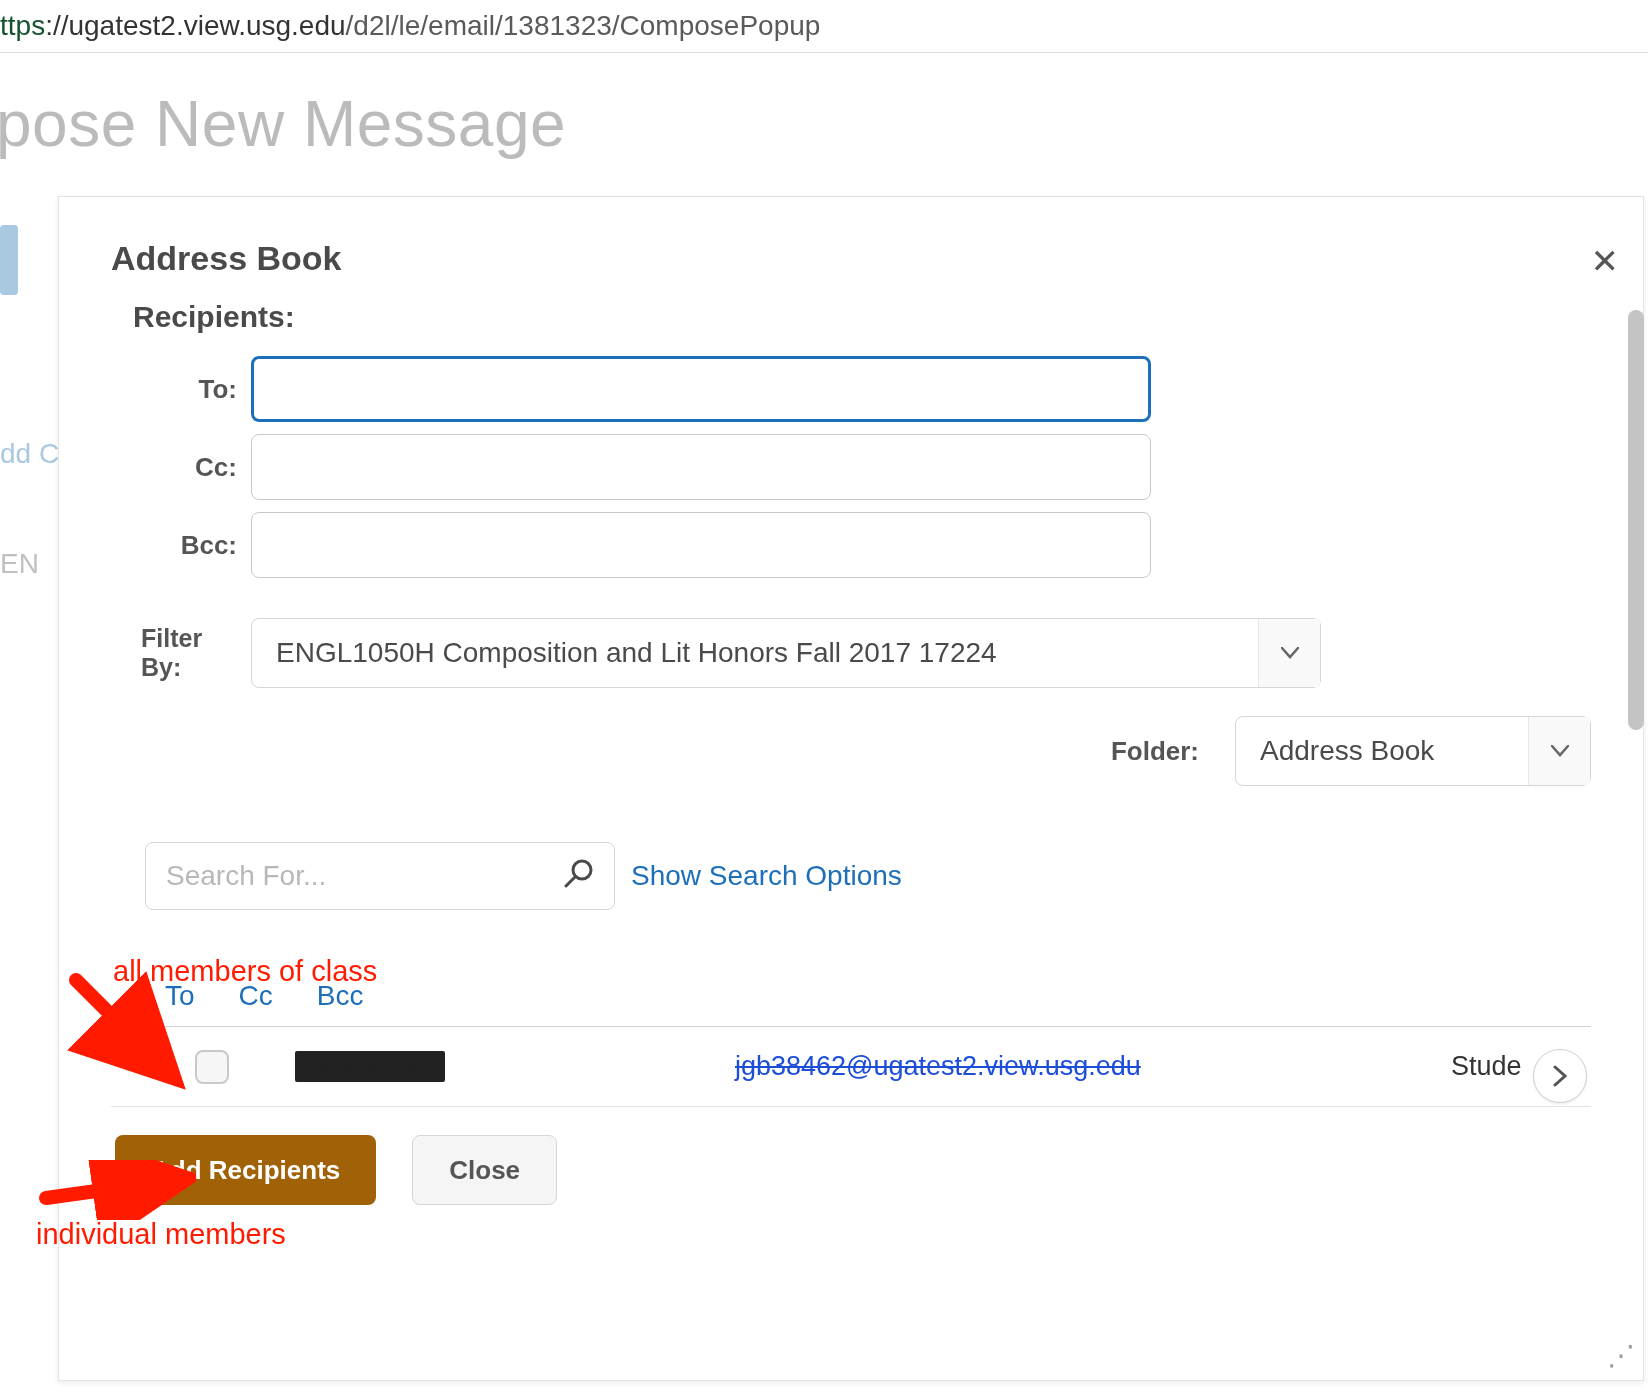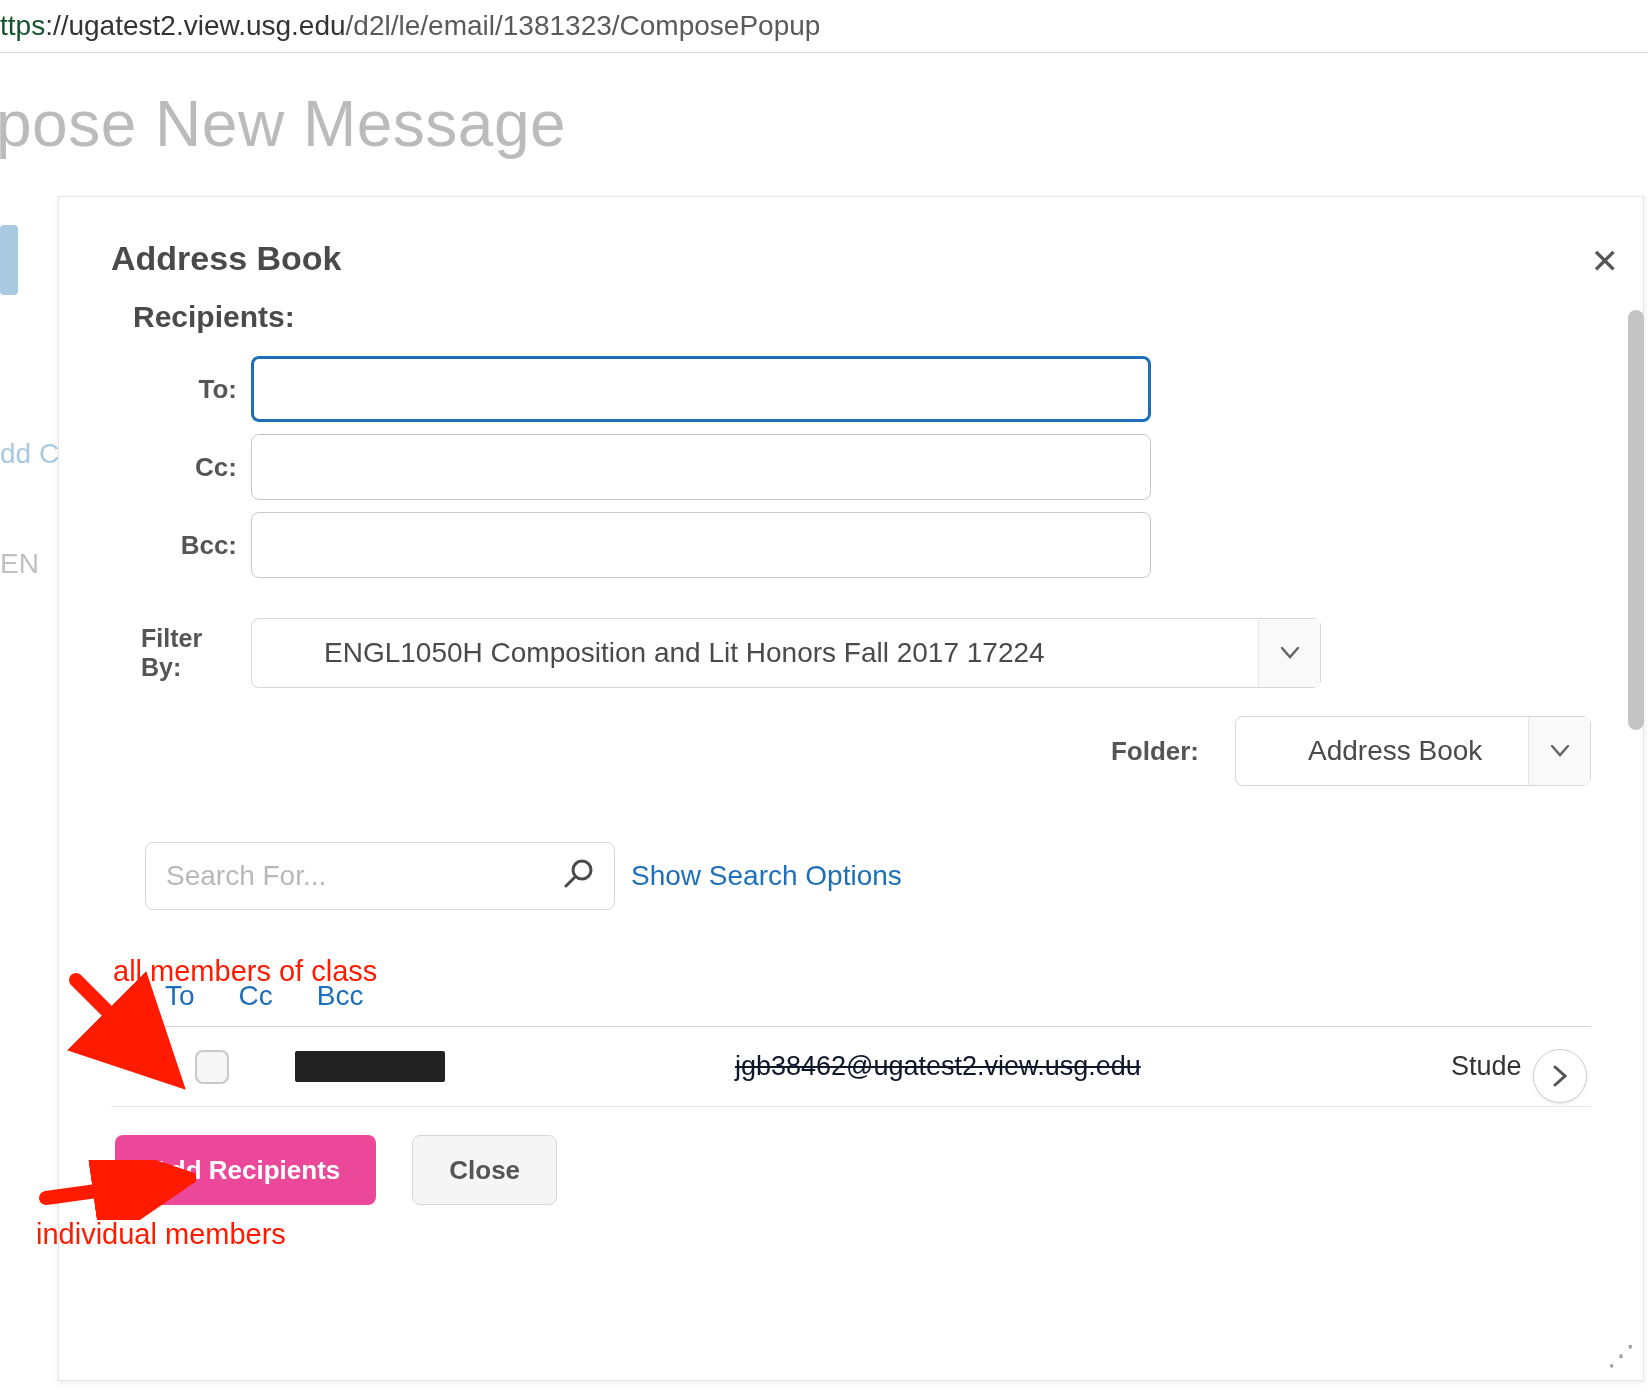--- a/index.html
+++ b/index.html
@@ -99,21 +99,20 @@
     font-weight: 700;
     color: #555;
   }
   .dropdown {
     display: flex;
     align-items: center;
     border: 1px solid #d6d6d6;
     border-radius: 8px;
     height: 70px;
     background: #fff;
-    padding-left: 48px;
   }
   .dropdown .dd-text {
     flex: 1;
     padding: 0 24px;
     font-size: 28px;
     color: #4a4a4a;
   }
   .dropdown .dd-caret {
     width: 62px;
     text-align: center;
@@ -214,21 +213,21 @@
   }
   .cell { padding: 0 14px; }
   .sort-caret { font-size: 16px; margin: 0 4px; }
   .redacted {
     background: #222;
     color: #222;
     display: inline-block;
     padding: 0 6px;
     border-radius: 2px;
   }
-  .strike { text-decoration: line-through; color: #0f172a; }
+  .strike { text-decoration: line-through; color: #1d4ed8; }
   .next-circle {
     position: absolute;
     right: 4px;
     top: 22px;
     width: 54px; height: 54px;
     border: 1px solid #d2d2d2;
     border-radius: 50%;
     background: #fff;
     display: flex; align-items: center; justify-content: center;
     font-size: 26px;
@@ -246,21 +245,21 @@
   .btn {
     height: 70px;
     padding: 0 36px;
     border-radius: 8px;
     font-size: 26px;
     font-weight: 600;
     cursor: pointer;
     display: flex; align-items: center; justify-content: center;
   }
   .btn-primary {
-    background: #ec4899;
+    background: #a16207;
     color: #fff;
     border: none;
   }
   .btn-secondary {
     background: #f5f5f5;
     color: #555;
     border: 1px solid #d6d6d6;
   }
   .resize-grip {
     position: absolute;

